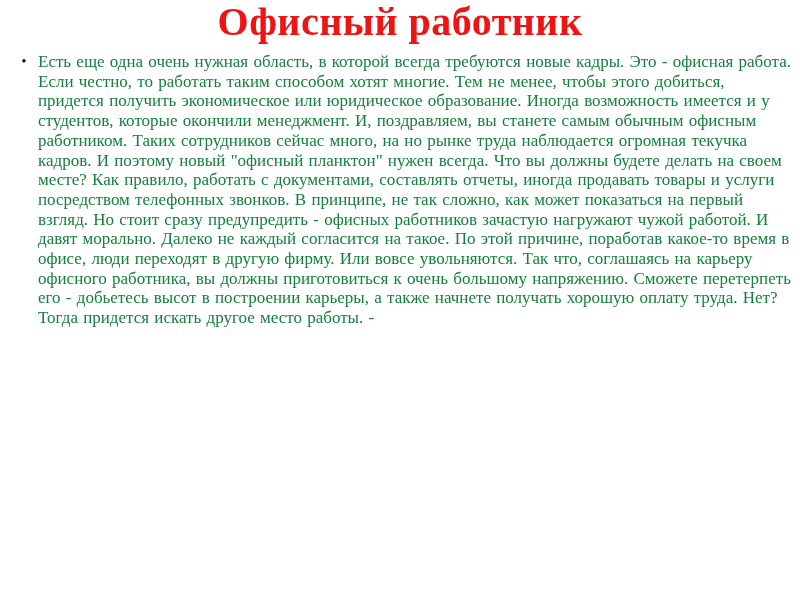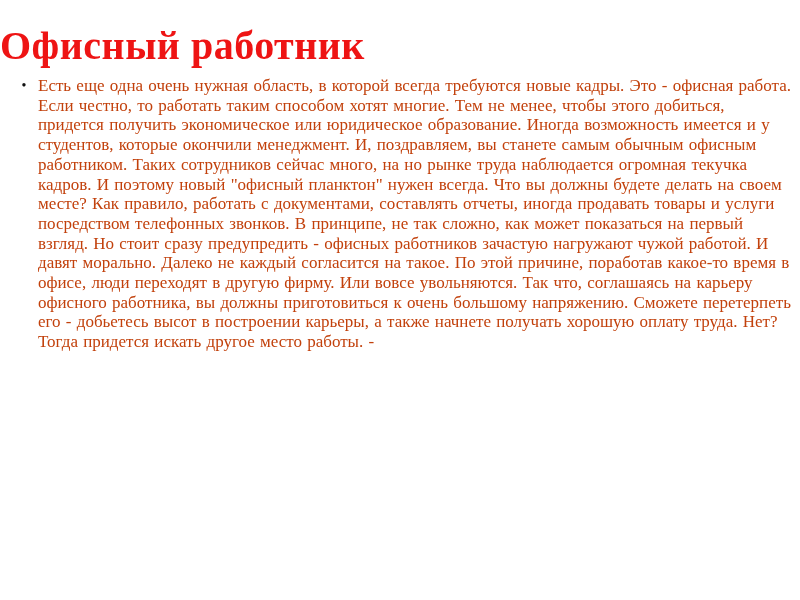--- a/index.html
+++ b/index.html
@@ -10,22 +10,21 @@
   .slide {
     position: relative;
     width: 800px;
     height: 600px;
     background: #ffffff;
     overflow: hidden;
     font-family: "Liberation Serif", "DejaVu Serif", serif;
   }
   .slide-title {
     margin: 0;
-    padding-top: 24px;
-    text-align: left;
+    text-align: center;
     font-size: 40px;
     line-height: 44px;
     font-weight: 700;
     color: #ee1414; 
     letter-spacing: 0.5px;
   }
   .bullet-item {
     display: flex;
     align-items: flex-start;
     margin-top: 8px;
@@ -39,21 +38,21 @@
     font-size: 14px;
     line-height: 20px;
     color: #111111;
     user-select: none;
   }
   .bullet-text {
     margin: 0;
     flex: 1 1 auto;
     font-size: 17px;
     line-height: 19.7px;
-    color: #c2410c;
+    color: #15803d;
     text-align: left;
     word-spacing: 1px;
   }
 </style>
 </head>
 <body>
 
 <div class="slide">
   <h1 class="slide-title">Офисный работник</h1>
 

